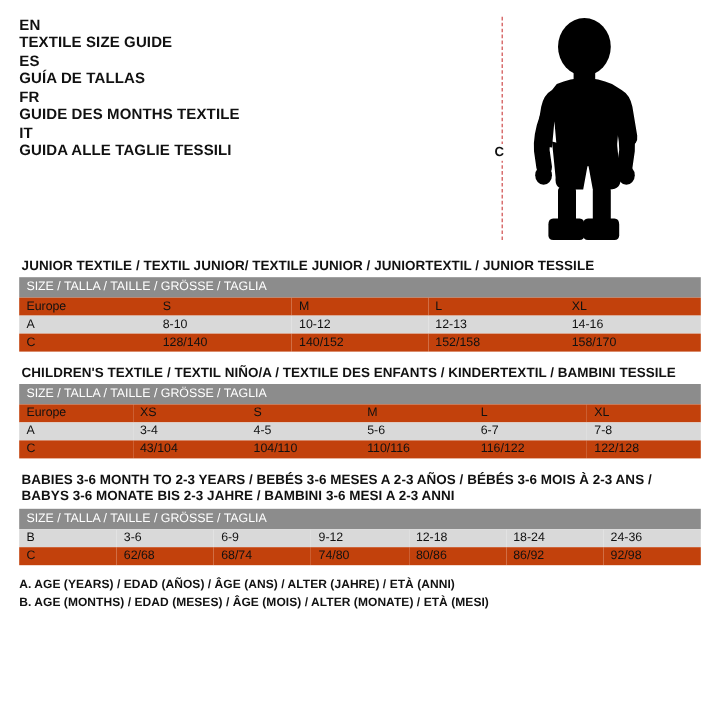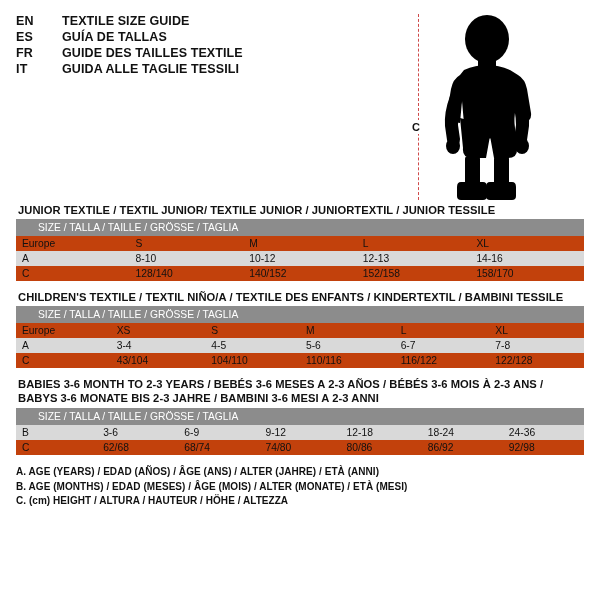--- a/index.html
+++ b/index.html
@@ -28,20 +28,21 @@
     display: flex;
     flex-direction: row;
     align-items: flex-start;
     height: 190px;
   }
   .lang-block {
     width: 380px;
   }
   .lang-row {
     display: flex;
+    flex-direction: column;
     align-items: baseline;
     margin-bottom: 2px;
   }
   .lang-code {
     width: 46px;
     font-size: 12.5px;
     font-weight: bold;
     letter-spacing: .2px;
     color: #111;
   }
@@ -81,21 +82,21 @@
     position: absolute;
     left: 32px;
     top: 0px;
   }
 
   
   .section-title {
     font-size: 11.2px;
     font-weight: bold;
     color: #111;
-    margin: 0 0 3px 2px;
+    margin: 12px 0 3px 2px;
     letter-spacing: .05px;
   }
   .section-title.two-line { line-height: 1.22; }
 
   table.sz {
     width: 100%;
     border-collapse: collapse;
     table-layout: fixed;
     margin-bottom: 10px;
   }
@@ -105,21 +106,21 @@
     padding: 2px 0 2px 6px;
     font-weight: normal;
     color: #111;
     white-space: nowrap;
   }
   table.sz thead th {
     background: #8c8c8c;
     color: #ffffff;
     font-weight: normal;
     font-size: 10.3px;
-    padding: 3px 0 3px 22px;
+    padding: 3px 0 3px 6px;
   }
   table.sz tbody tr.shaded td {
     background: #d9d9d9;
   }
   table.sz tbody tr.plain td {
     background: #c2410c;
   }
   table.sz tbody tr td:first-child { width: 88px; }
 
   
@@ -145,21 +146,21 @@
       <div class="lang-row">
         <span class="lang-code">EN</span>
         <span class="lang-title">TEXTILE SIZE GUIDE</span>
       </div>
       <div class="lang-row">
         <span class="lang-code">ES</span>
         <span class="lang-title">GUÍA DE TALLAS</span>
       </div>
       <div class="lang-row">
         <span class="lang-code">FR</span>
-        <span class="lang-title">GUIDE DES TAILLES TEXTILE</span>
+        <span class="lang-title">GUIDE DES MONTHS TEXTILE</span>
       </div>
       <div class="lang-row">
         <span class="lang-code">IT</span>
         <span class="lang-title">GUIDA ALLE TAGLIE TESSILI</span>
       </div>
     </div>
 
     <div class="figure-area">
       <div class="dashline"></div>
       <div class="c-label">C</div>
@@ -293,16 +294,15 @@
           <td>86/92</td>
           <td>92/98</td>
         </tr>
       </tbody>
     </table>
   </div>
 
   <div class="legend">
     <div class="legend-line">A. AGE (YEARS) / EDAD (AÑOS) / ÂGE (ANS) / ALTER (JAHRE) / ETÀ (ANNI)</div>
     <div class="legend-line">B. AGE (MONTHS) / EDAD (MESES) / ÂGE (MOIS) / ALTER (MONATE) / ETÀ (MESI)</div>
-    <div class="legend-line">C. (cm) HEIGHT / ALTURA / HAUTEUR / HÖHE / ALTEZZA</div>
   </div>
 
 </div>
 
 </body></html>

